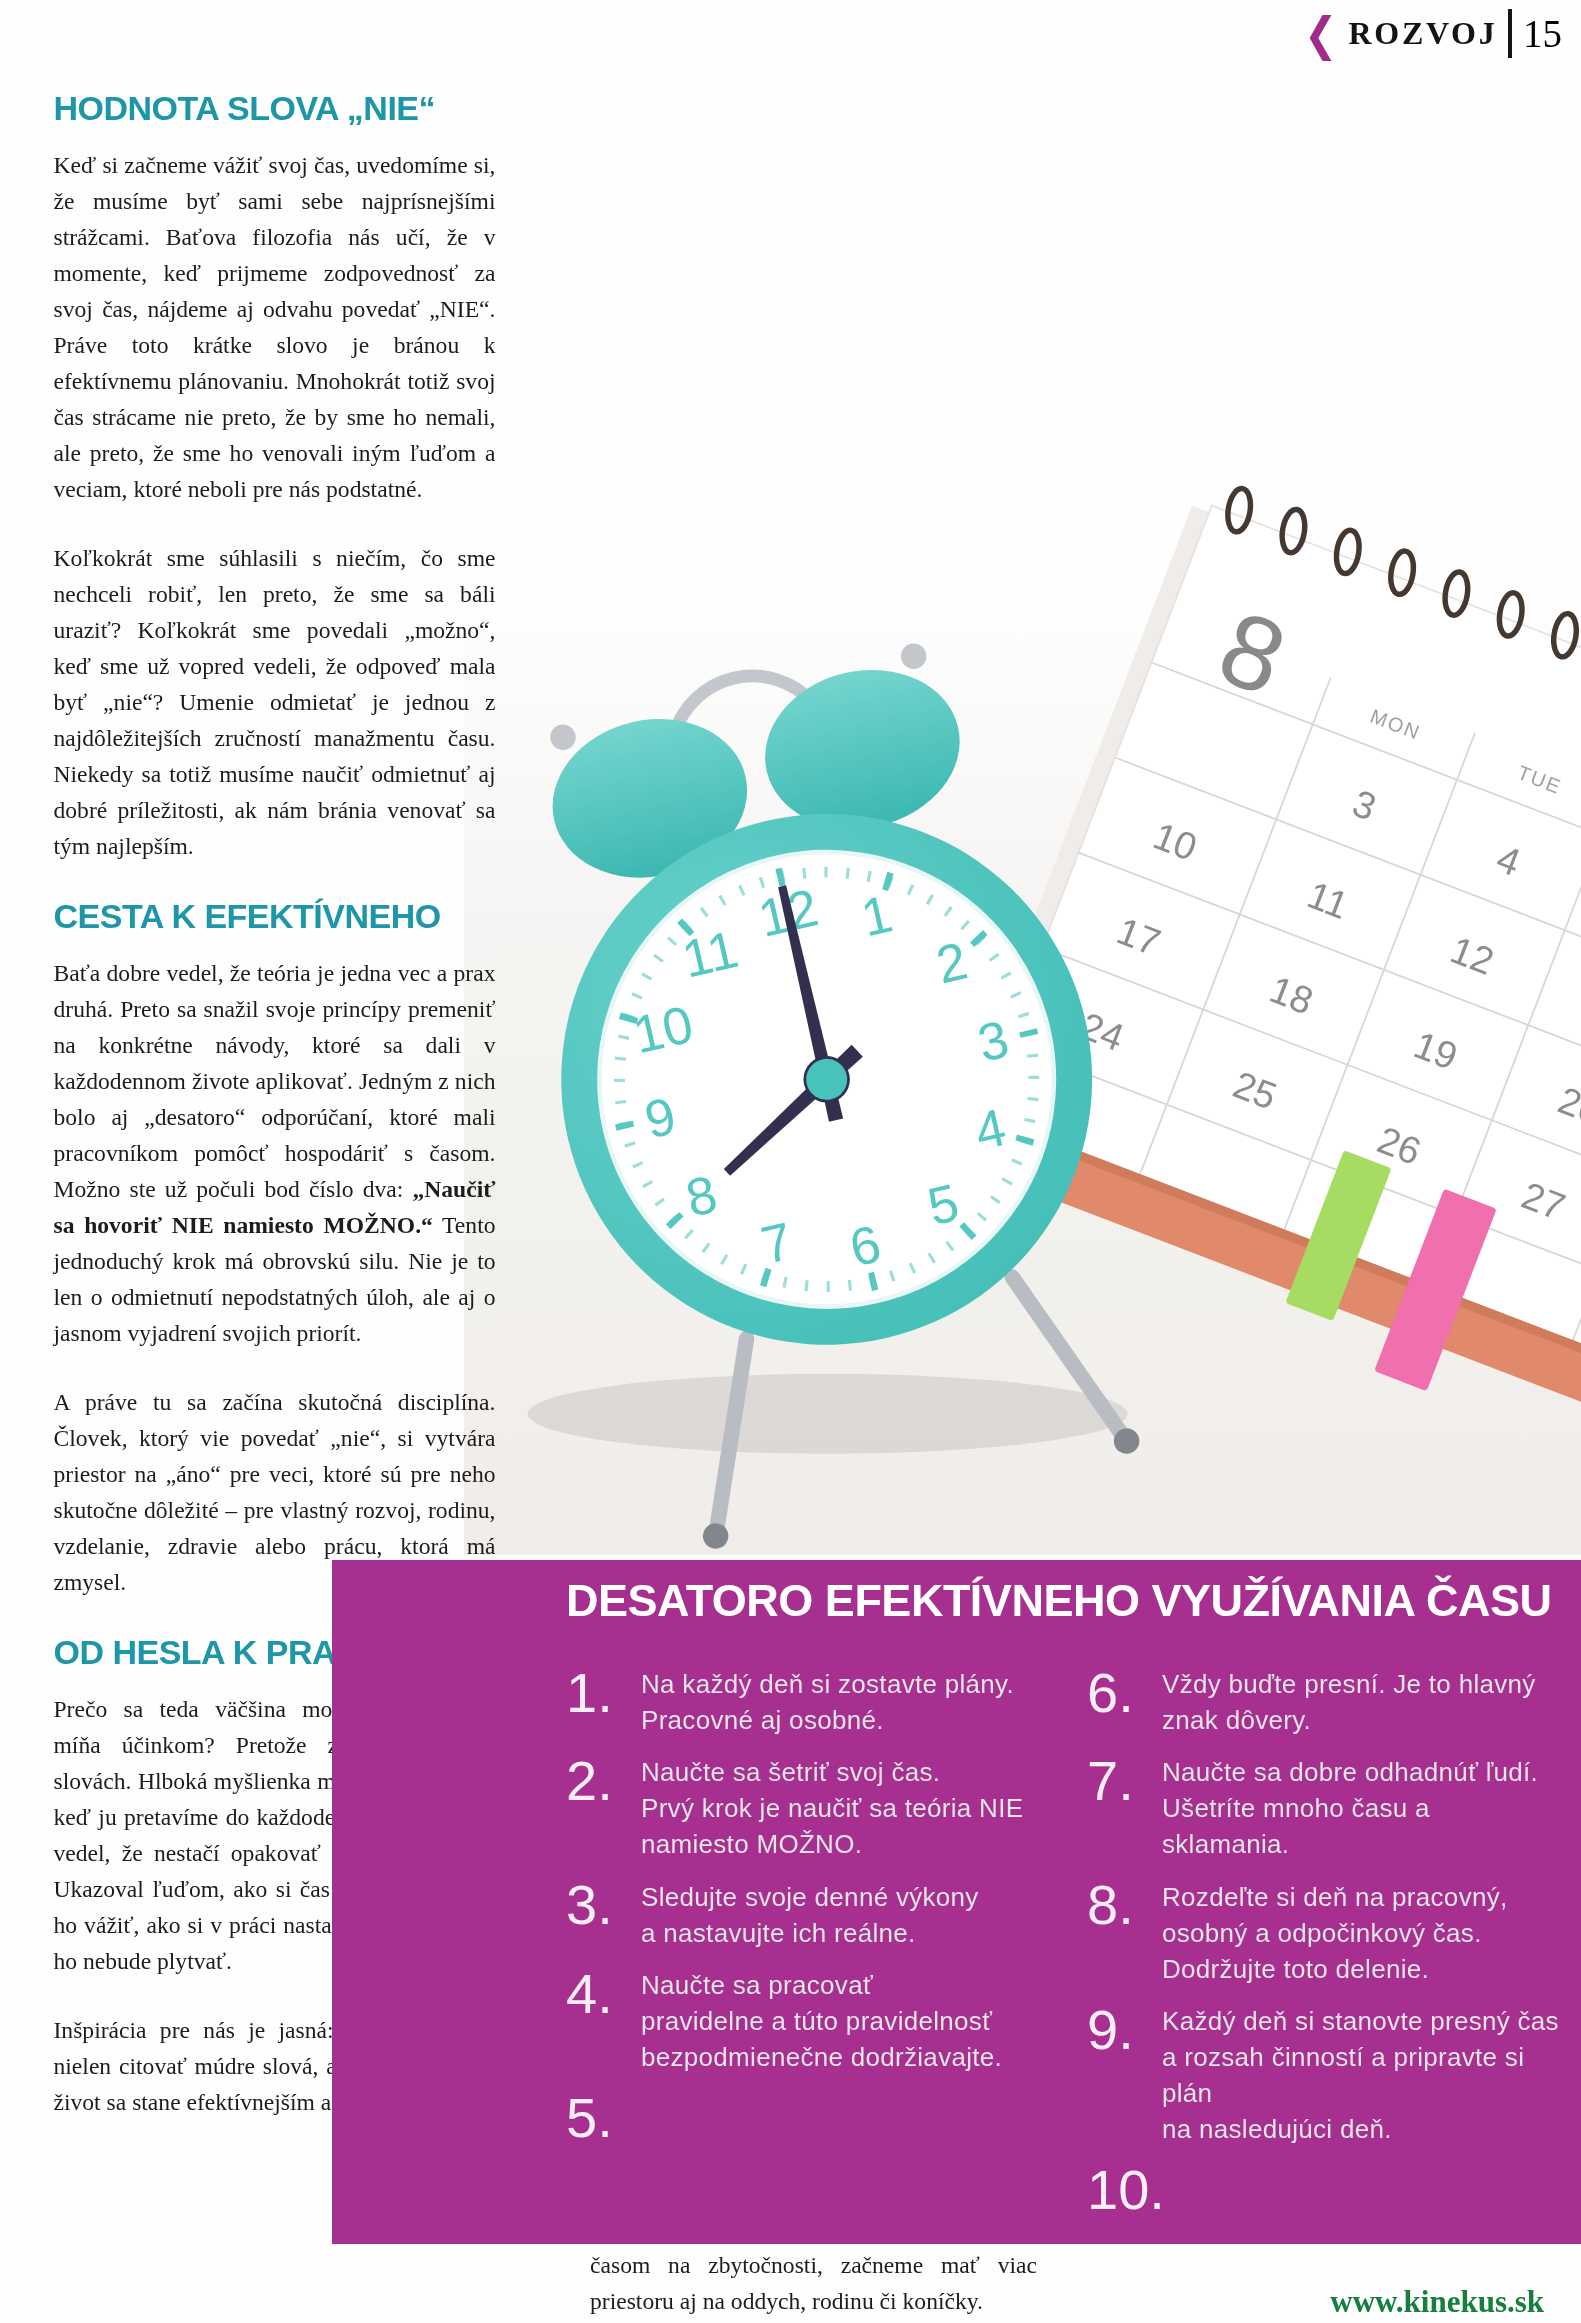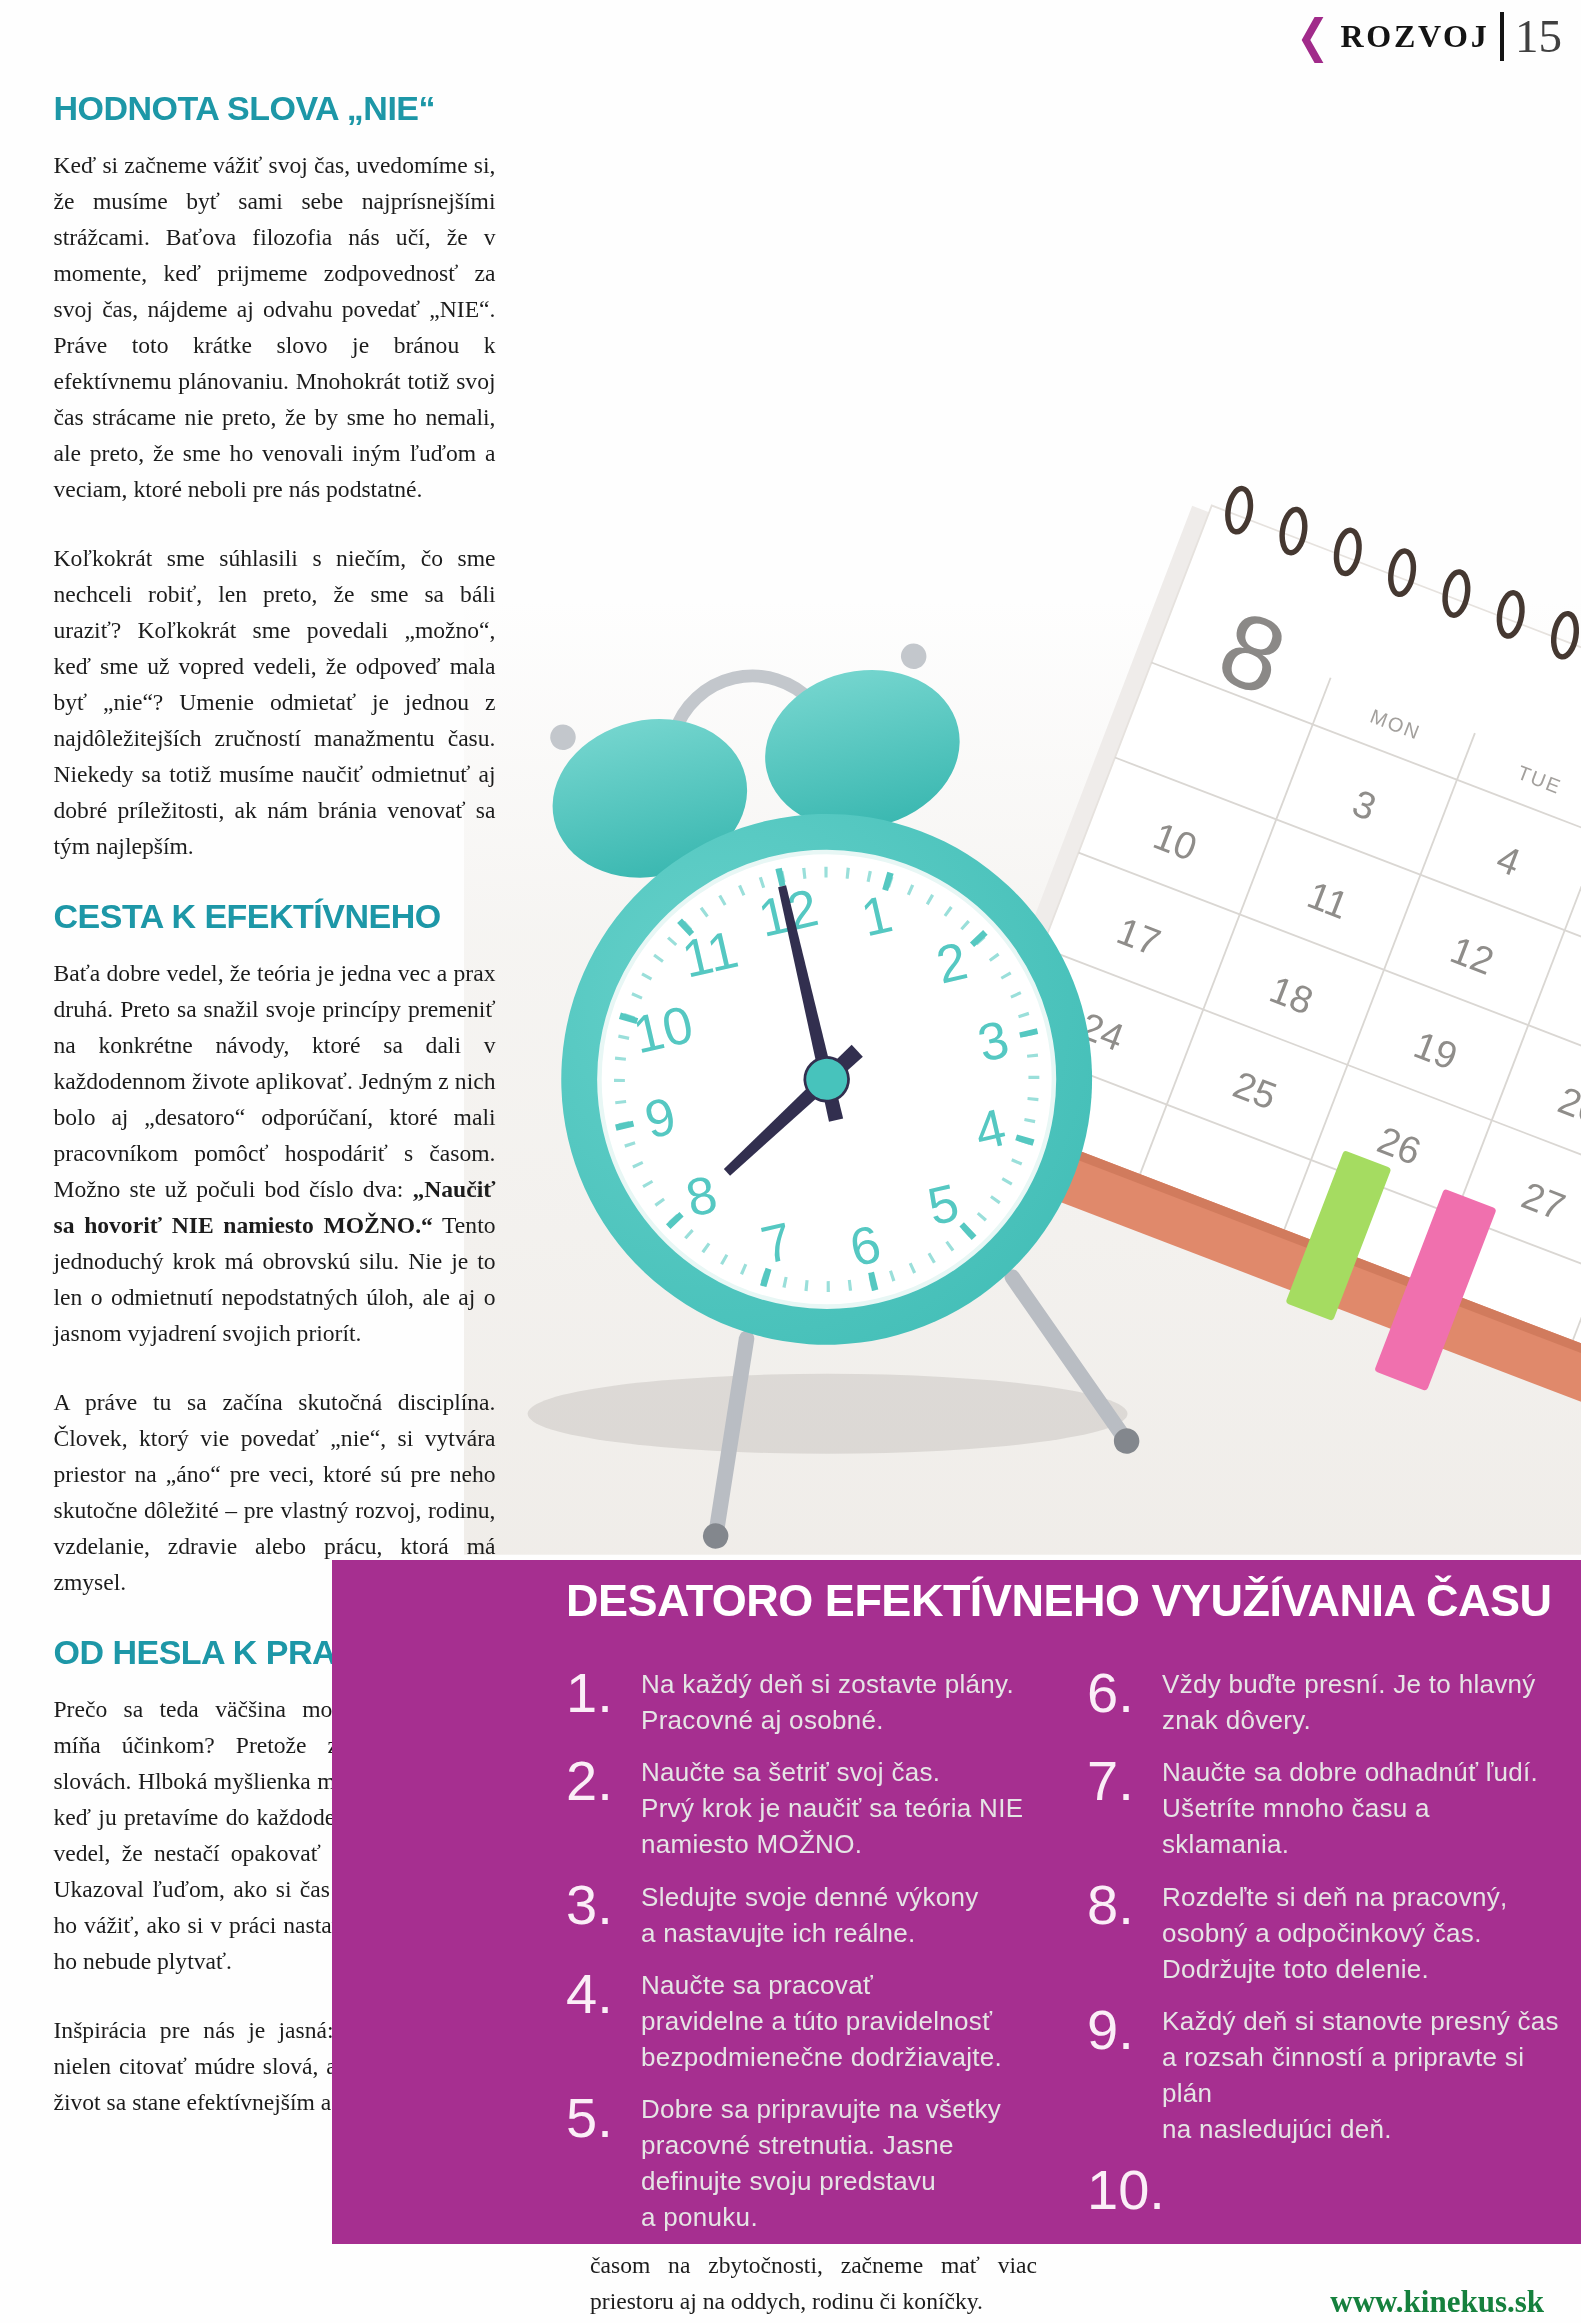--- a/index.html
+++ b/index.html
@@ -4,21 +4,21 @@
 <style>
   html,body{margin:0;padding:0;background:#ffffff;}
   .page{position:relative;width:1582px;height:2324px;background:#fefefe;overflow:hidden;
         font-family:"Liberation Serif",serif;color:#1c1c1c;}
   
   .hdr{position:absolute;top:9px;right:20px;display:flex;align-items:center;gap:11px;}
   .hdr .chev{color:#a12b8a;font-size:40px;font-weight:bold;line-height:1;transform:scaleY(1.15);
              font-family:"DejaVu Sans",sans-serif;}
   .hdr .sect{font-size:32px;letter-spacing:2.7px;font-weight:600;color:#141414;text-align:right;}
   .hdr .vbar{width:3.6px;height:49px;background:#141414;}
-  .hdr .pnum{font-size:47px;color:#404040;}
+  .hdr .pnum{font-size:39px;color:#000000;}
   
   .col{position:absolute;top:91px;font-size:23.6px;line-height:36px;text-align:justify;}
   .col p{margin:0 0 33px 0;}
   .col1{left:5.5px;width:442px;}
   .col2{left:542px;width:447px;padding-top:58px;}
   h2.teal{font-family:"Liberation Sans",sans-serif;font-weight:700;color:#1d97a7;
           font-size:34px;line-height:1;margin:0 0 22px 0;letter-spacing:-0.5px;white-space:nowrap;}
   h2.teal.mt{margin-top:35px;}
   strong{font-weight:700;}
   
@@ -225,24 +225,20 @@
 a nastavujte ich reálne.</span>
           </div>
         <div class="ditem">
             <span class="dnum">4.</span>
             <span class="dtxt">Naučte sa pracovať
 pravidelne a túto pravidelnosť
 bezpodmienečne dodržiavajte.</span>
           </div>
         <div class="ditem">
             <span class="dnum">5.</span>
-            <span class="dtxt">Dobre sa pripravujte na všetky
-pracovné stretnutia. Jasne
-definujte svoju predstavu
-a ponuku.</span>
           </div>
       </div>
       <div class="dcol">
         <div class="ditem">
             <span class="dnum">6.</span>
             <span class="dtxt">Vždy buďte presní. Je to hlavný
 znak dôvery.</span>
           </div>
         <div class="ditem">
             <span class="dnum">7.</span>

